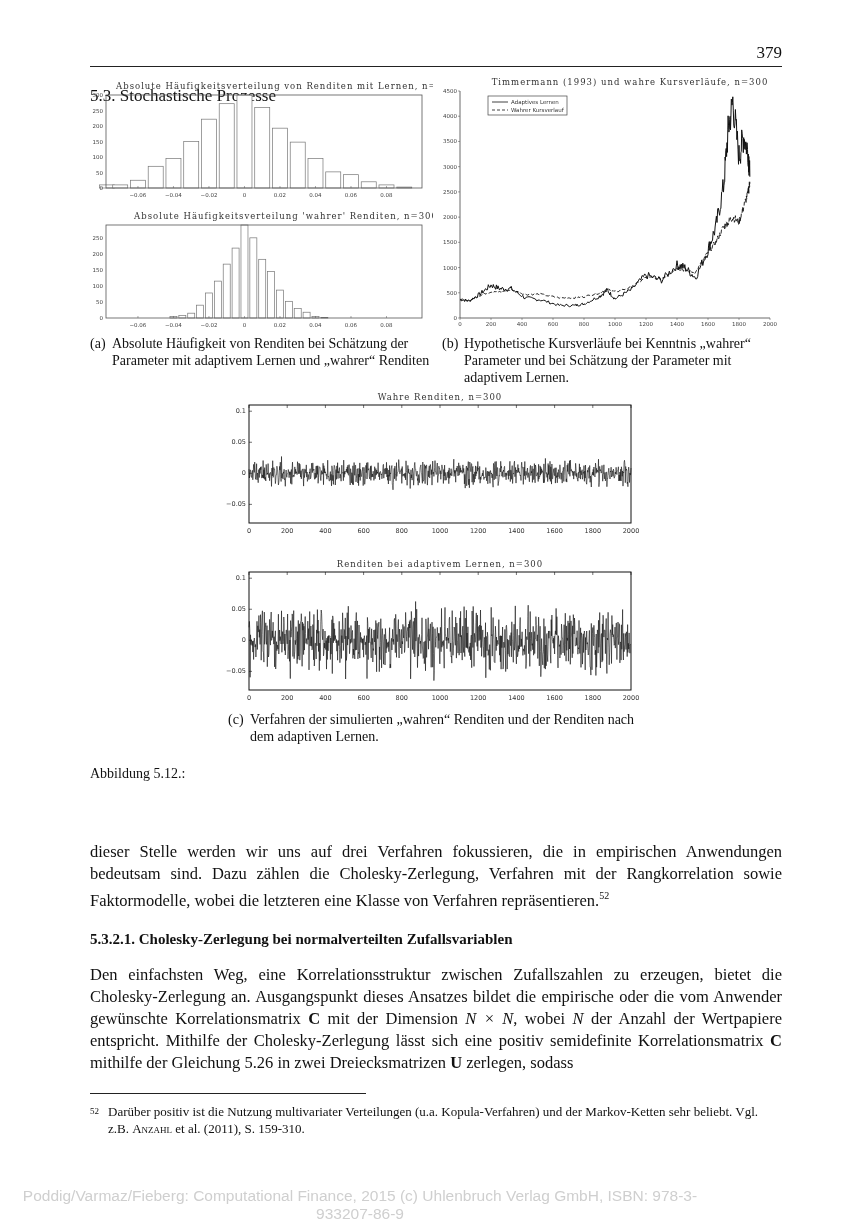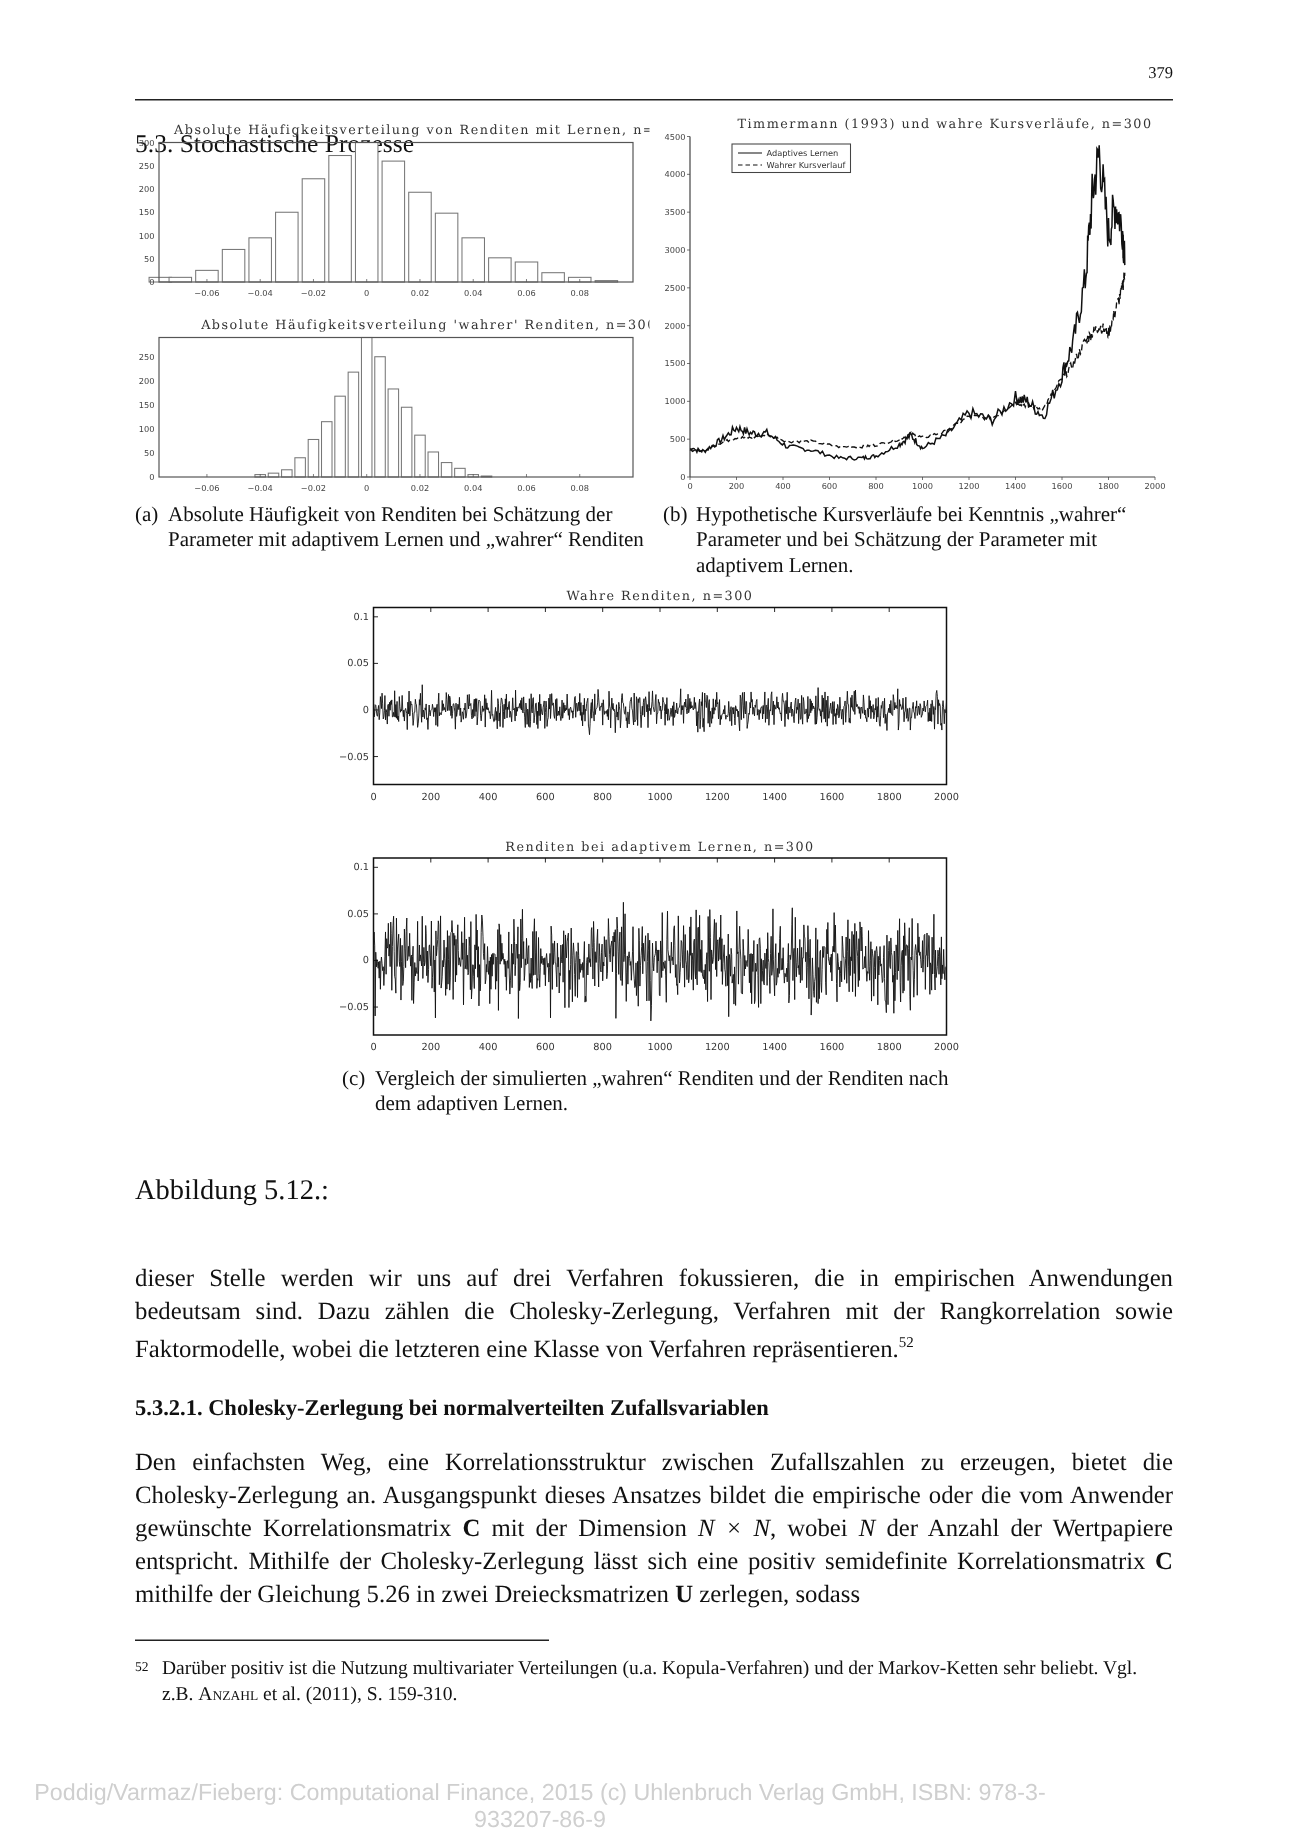--- a/index.html
+++ b/index.html
@@ -1,25 +1,25 @@
 <!DOCTYPE html>
 <html><head>
   <meta charset="utf-8">
   <style>
     html, body { margin: 0; padding: 0; background: #ffffff; }
     body { width: 867px; height: 1227px; position: relative; overflow: hidden;
            font-family: "Liberation Serif", serif; color: #111; }
     .abs { position: absolute; }
     .header { left: 90px; top: 40px; width: 692px; height: 26px; border-bottom: 1px solid #222; }
     .header .sec { position: absolute; left: 0; top: 3px; font-size: 17px; margin-top: 43px; }
-    .header .pg { position: absolute; right: 0; top: 3px; font-size: 11px; }
+    .header .pg { position: absolute; right: 0; top: 3px; font-size: 17px; }
     svg text { font-family: "DejaVu Sans", sans-serif; }
     .ptitle { font-family: "DejaVu Serif", serif !important; letter-spacing: 1px; }
     .subcap { font-size: 14px; line-height: 17px; }
-    .caption { font-size: 19px; line-height: 20px; margin-top: 20px; }
+    .caption { font-size: 14px; line-height: 20px; }
     .body-text { font-size: 16.5px; line-height: 22px; text-align: justify; text-align-last: left; }
     .heading { font-weight: bold; font-size: 15px; }
     .footnote { font-size: 13px; line-height: 17px; }
     .footer { left: 0; width: 720px; top: 1187px; text-align: center;
               font-family: "Liberation Sans", sans-serif; font-size: 15.5px; color: #cfcfcf; }
     .sc { font-variant: small-caps; }
     sup { font-size: 10px; }
   </style>
 </head>
 <body>
@@ -272,21 +272,21 @@
       <text x="24" y="56.26315789473684" font-size="6.5" text-anchor="end" fill="#333">0.05</text>
       <line x1="27" y1="54.26315789473684" x2="30" y2="54.26315789473684" stroke="#111" stroke-width="0.6"></line>
       <text x="24" y="25.210526315789473" font-size="6.5" text-anchor="end" fill="#333">0.1</text>
       <line x1="27" y1="23.210526315789473" x2="30" y2="23.210526315789473" stroke="#111" stroke-width="0.6"></line>
     </g>
 </svg>
 
 <div class="abs subcap" style="left:228px;top:711px;width:420px;">
   <div style="display:flex">
     <span style="width:22px;flex:none">(c)</span>
-    <span>Vergleich der simulierten „wahren“ Renditen und der Renditen nach dem adaptiven Lernen.</span>
+    <span>Verfahren der simulierten „wahren“ Renditen und der Renditen nach dem adaptiven Lernen.</span>
   </div>
 </div>
 
 <div class="abs caption" style="left:90px;top:764px;width:700px;display:flex">
   <span style="width:139px;flex:none">Abbildung 5.12.:</span>
 </div>
 
 <div class="abs body-text" style="left:90px;top:841px;width:692px;">
   <span>dieser Stelle werden wir uns auf drei Verfahren fokussieren, die in empirischen Anwendungen bedeutsam sind. Dazu zählen die Cholesky-Zerlegung, Verfahren mit der Rangkorrelation sowie Faktormodelle, wobei die letzteren eine Klasse von Verfahren repräsentieren.</span><sup>52</sup>
 </div>

